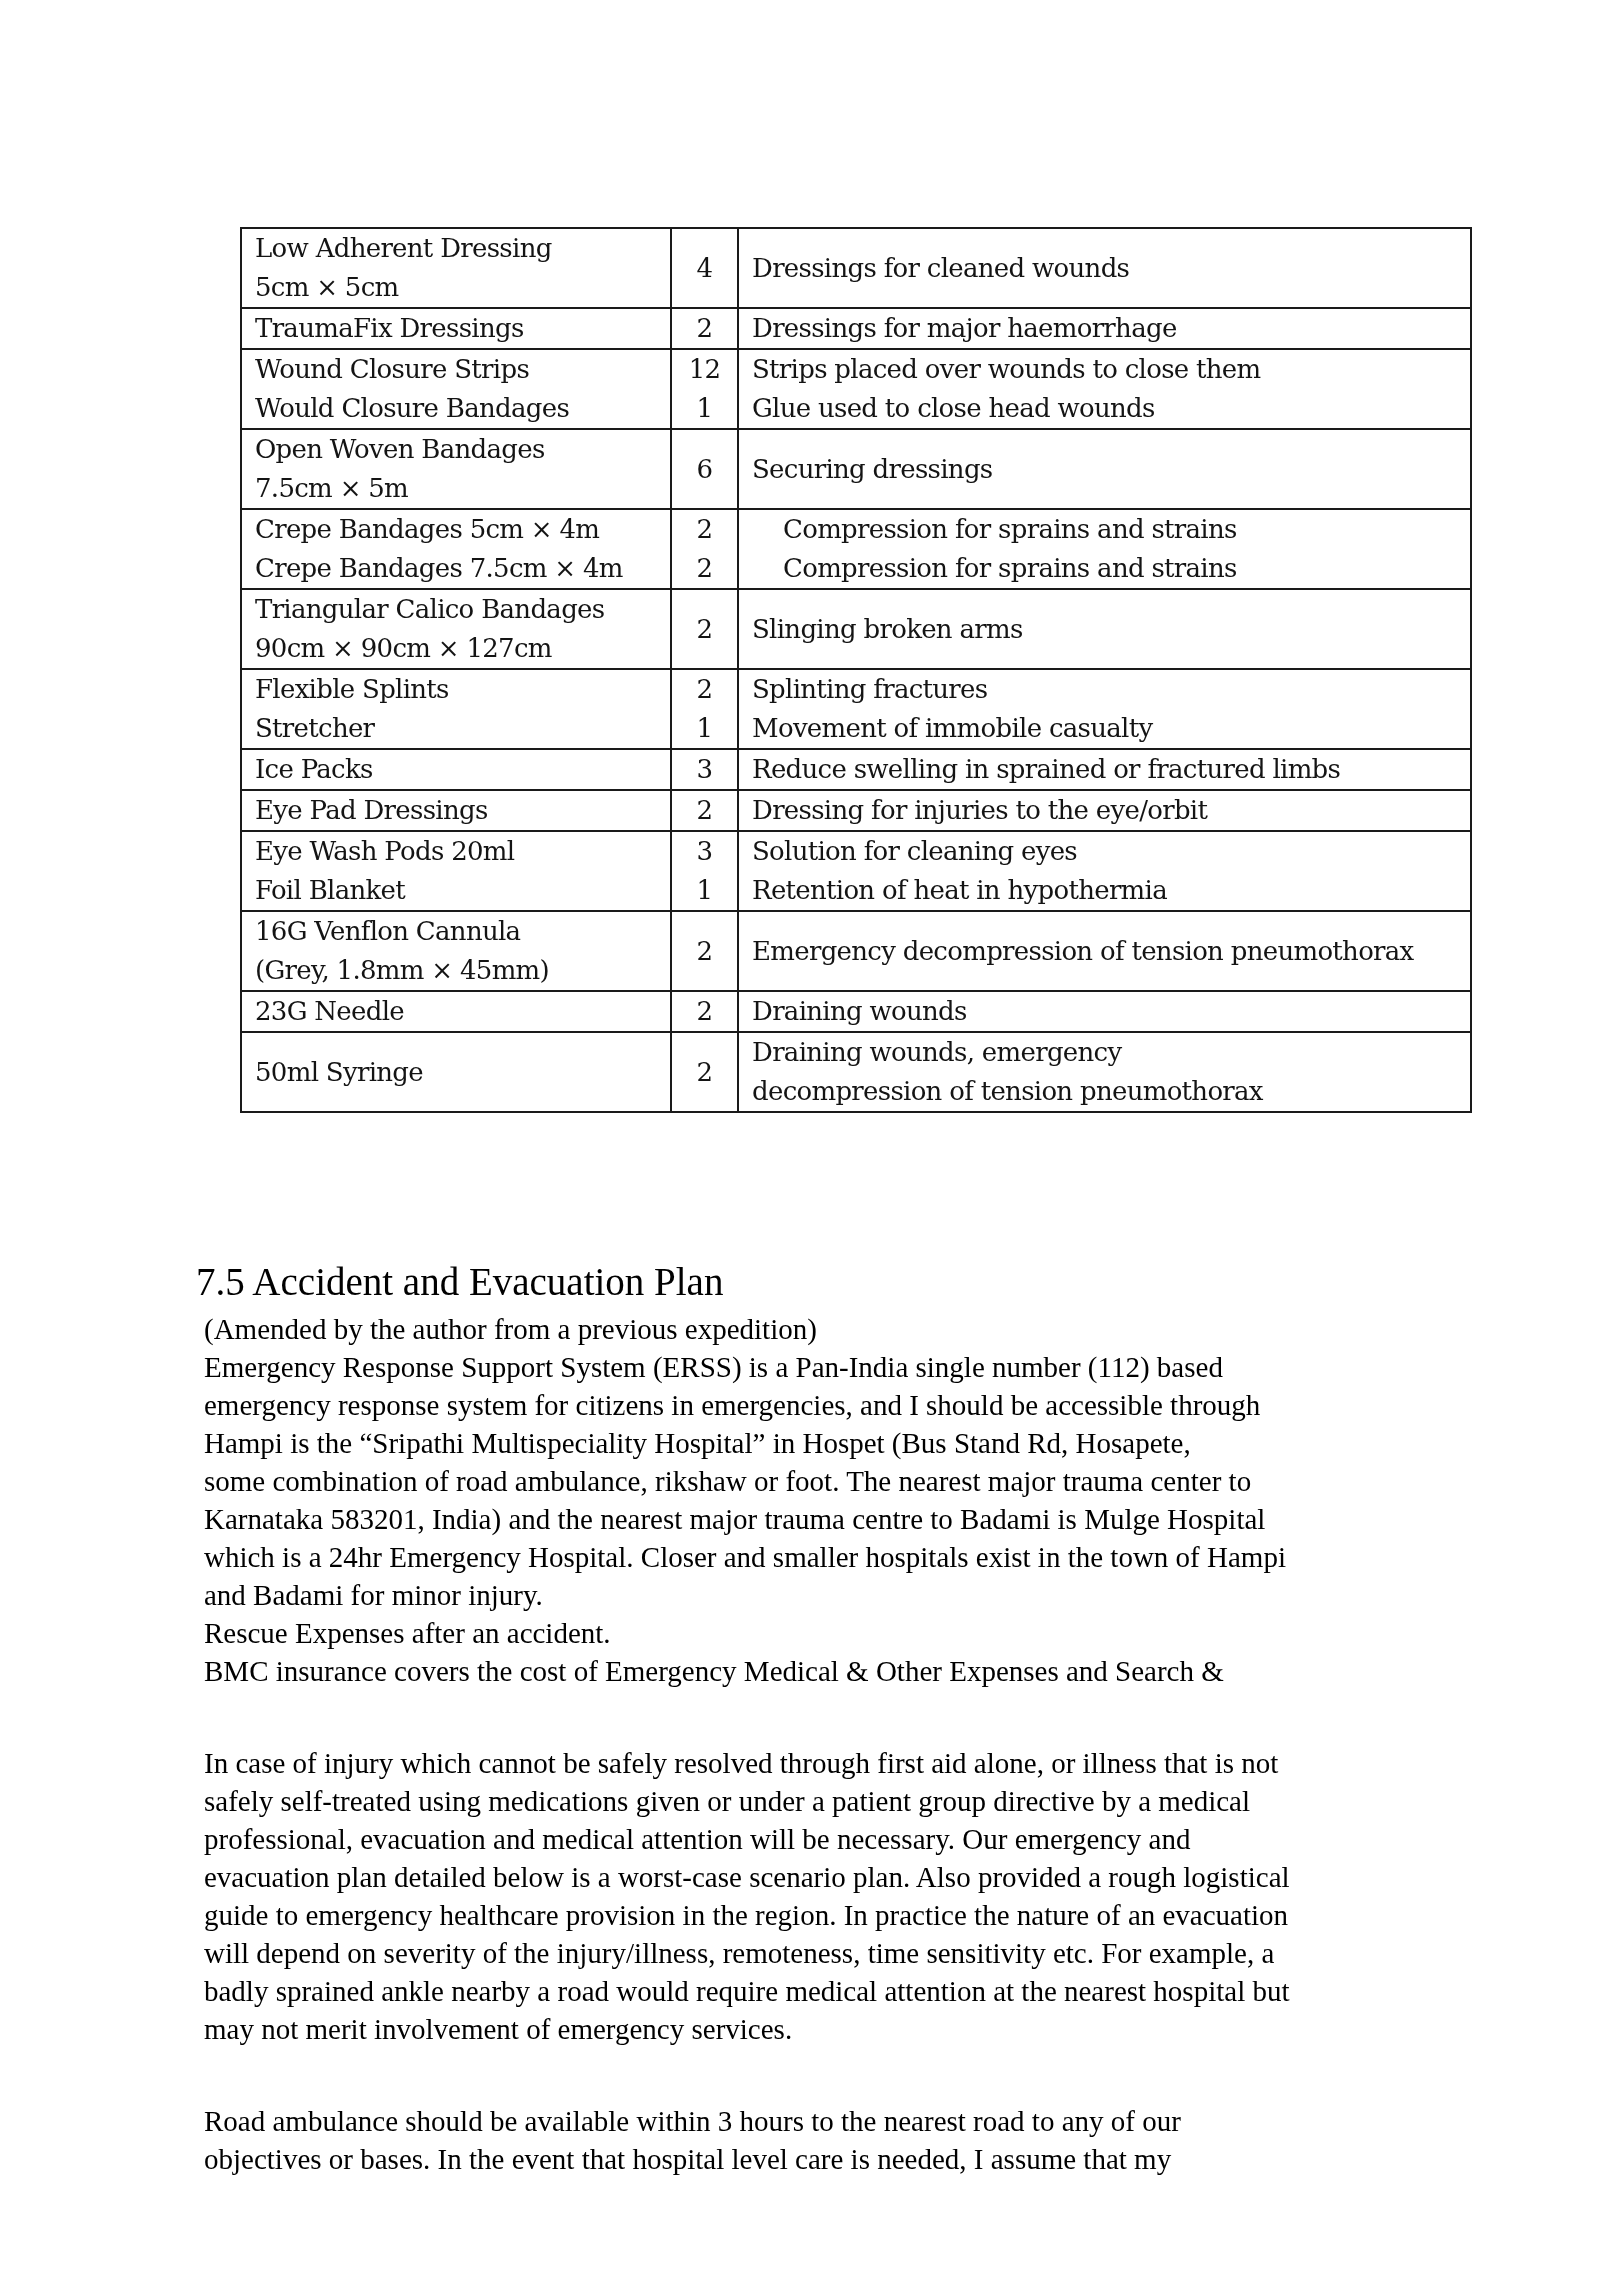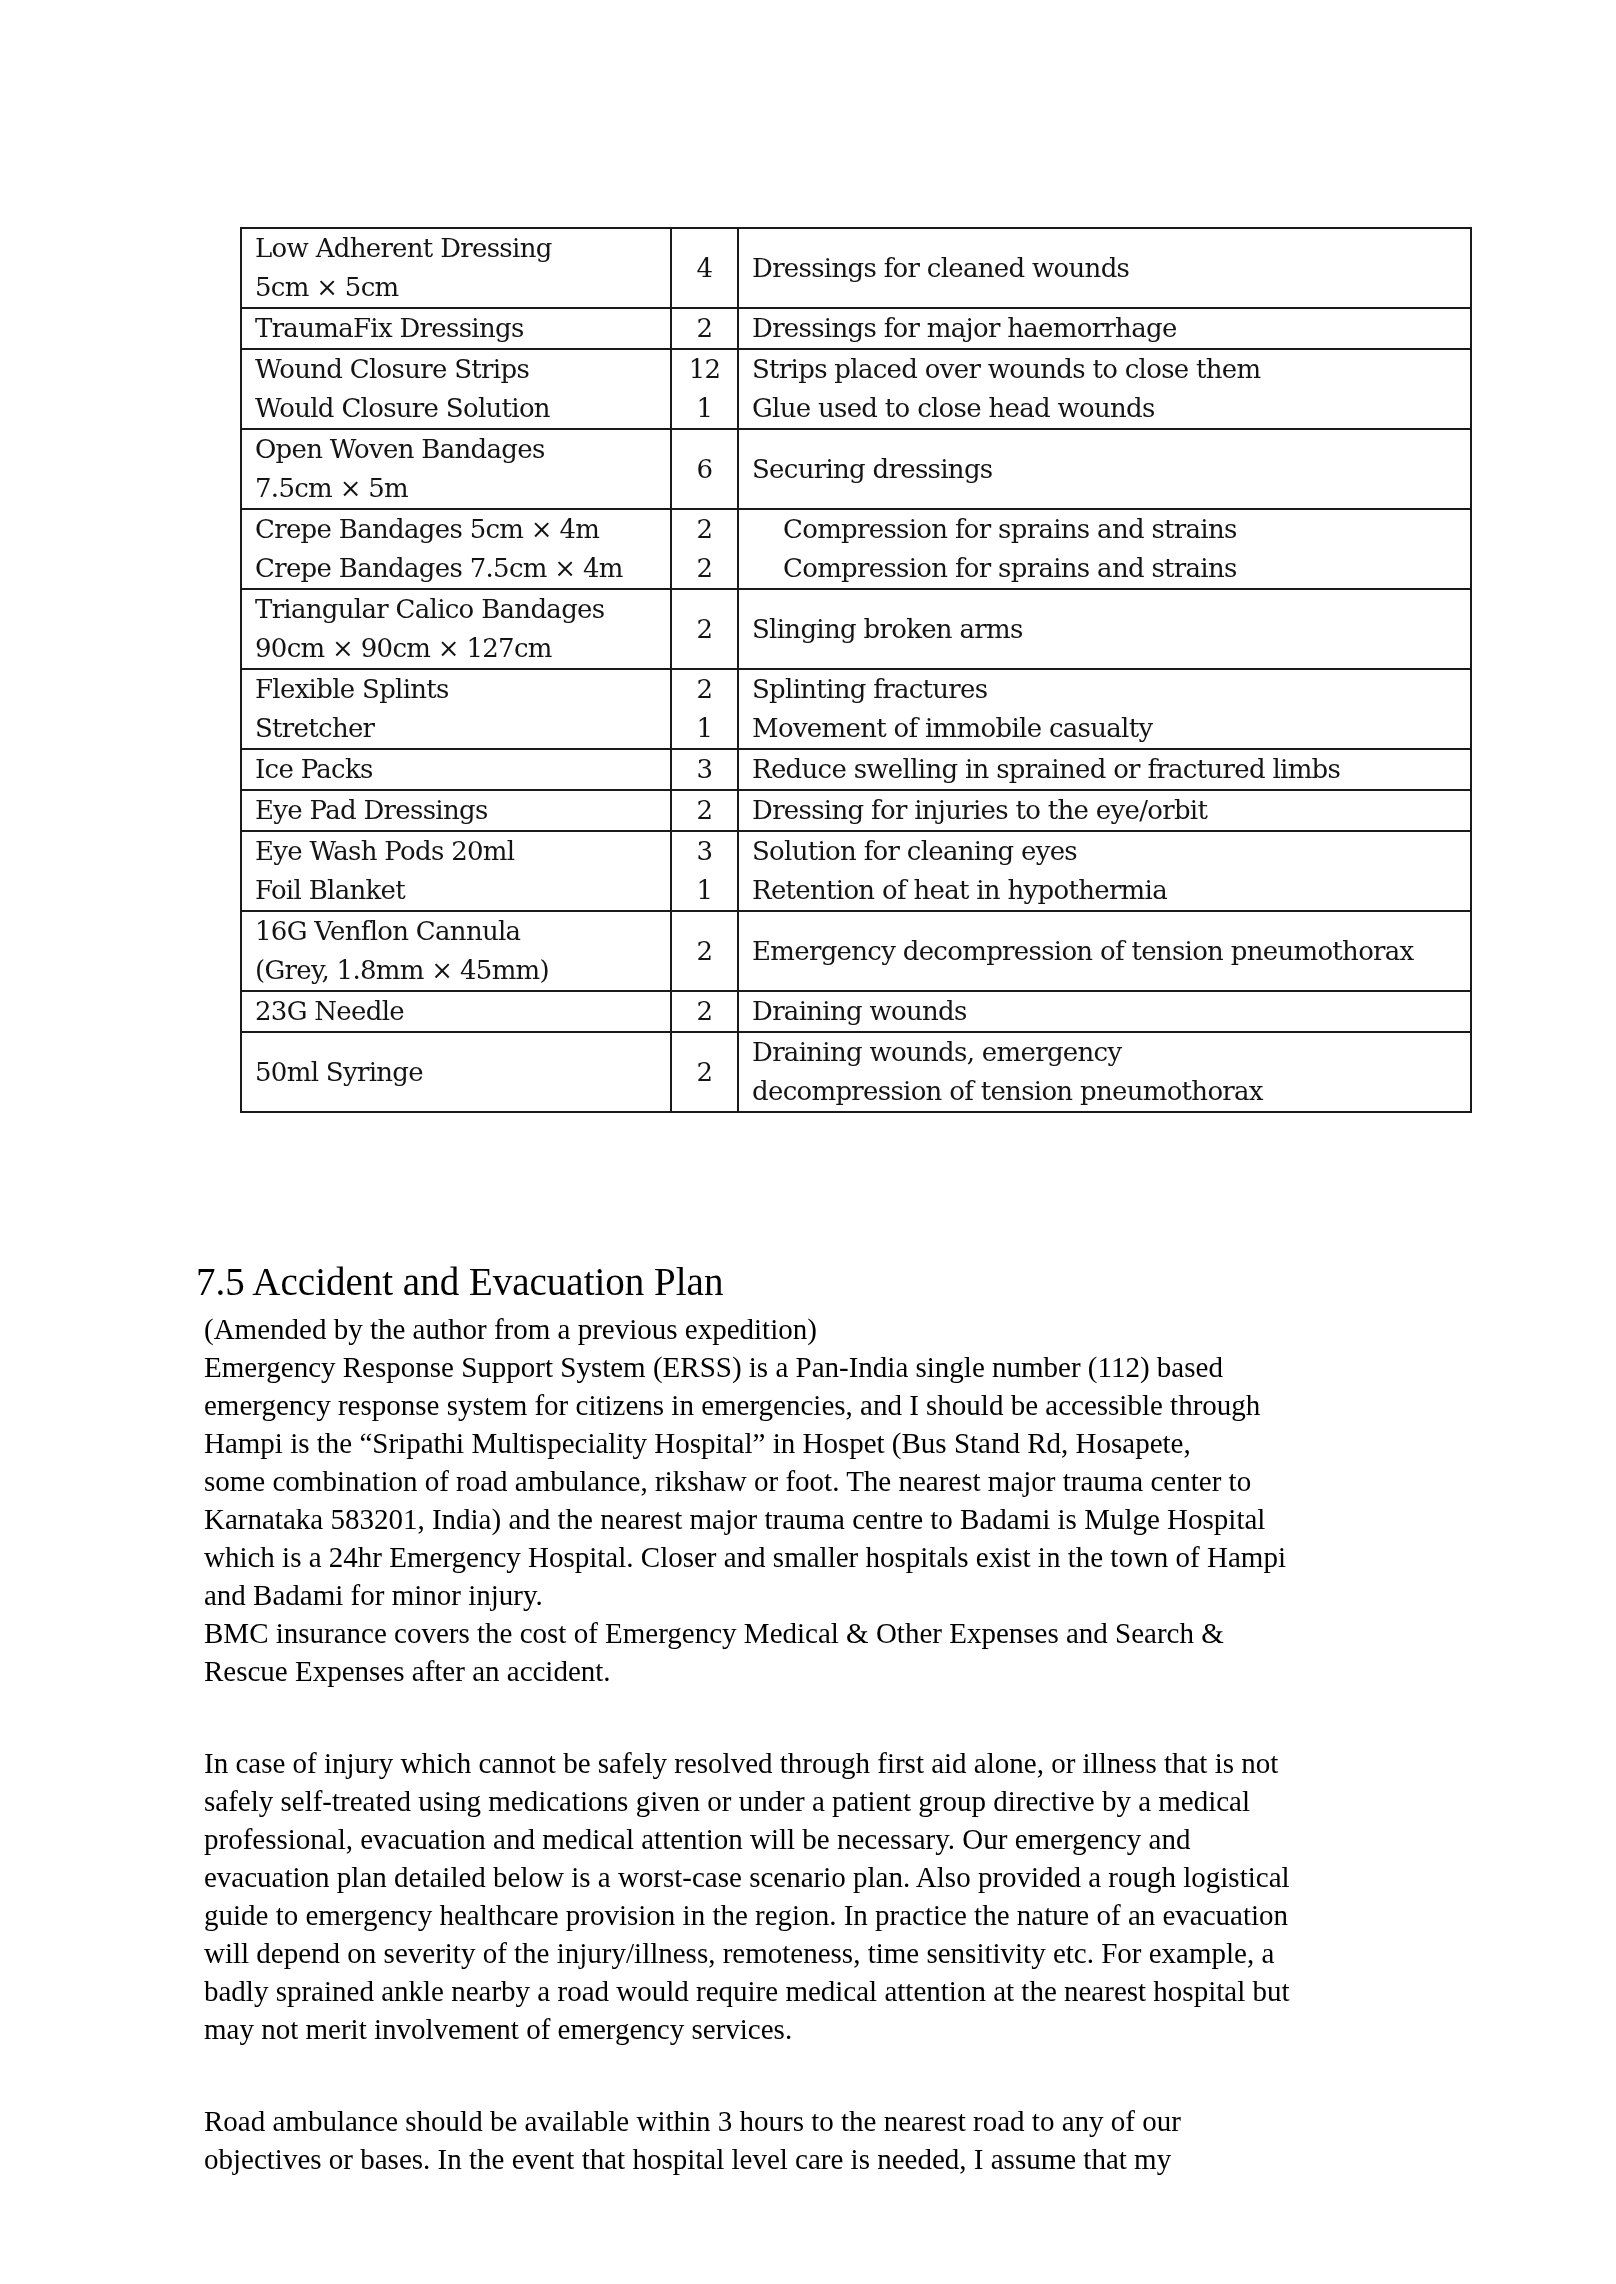--- a/index.html
+++ b/index.html
@@ -53,21 +53,21 @@
         <td class="qty" style="height: 37px;">
           <span class="line">2</span>
         </td>
         <td class="use" style="height: 37px;">
           <span class="line">Dressings for major haemorrhage</span>
         </td>
       </tr>
       <tr>
         <td class="item" style="height: 76px;">
           <span class="line">Wound Closure Strips</span>
-          <span class="line">Would Closure Solution</span>
+          <span class="line">Would Closure Bandages</span>
         </td>
         <td class="qty" style="height: 76px;">
           <span class="line">12</span>
           <span class="line">1</span>
         </td>
         <td class="use" style="height: 76px;">
           <span class="line">Strips placed over wounds to close them</span>
           <span class="line">Glue used to close head wounds</span>
         </td>
       </tr>
@@ -202,22 +202,22 @@
   <div id="paras">
       <p class="para">
         <span class="tline">(Amended by the author from a previous expedition)</span>
         <span class="tline">Emergency Response Support System (ERSS) is a Pan-India single number (112) based</span>
         <span class="tline">emergency response system for citizens in emergencies, and I should be accessible through</span>
         <span class="tline">Hampi is the “Sripathi Multispeciality Hospital” in Hospet (Bus Stand Rd, Hosapete,</span>
         <span class="tline">some combination of road ambulance, rikshaw or foot. The nearest major trauma center to</span>
         <span class="tline">Karnataka 583201, India) and the nearest major trauma centre to Badami is Mulge Hospital</span>
         <span class="tline">which is a 24hr Emergency Hospital. Closer and smaller hospitals exist in the town of Hampi</span>
         <span class="tline">and Badami for minor injury.</span>
+        <span class="tline">Rescue Expenses after an accident.</span>
         <span class="tline">BMC insurance covers the cost of Emergency Medical &amp; Other Expenses and Search &amp;</span>
-        <span class="tline">Rescue Expenses after an accident.</span>
       </p>
       <div class="gap"></div>
       <p class="para">
         <span class="tline">In case of injury which cannot be safely resolved through first aid alone, or illness that is not</span>
         <span class="tline">safely self-treated using medications given or under a patient group directive by a medical</span>
         <span class="tline">professional, evacuation and medical attention will be necessary. Our emergency and</span>
         <span class="tline">evacuation plan detailed below is a worst-case scenario plan. Also provided a rough logistical</span>
         <span class="tline">guide to emergency healthcare provision in the region. In practice the nature of an evacuation</span>
         <span class="tline">will depend on severity of the injury/illness, remoteness, time sensitivity etc. For example, a</span>
         <span class="tline">badly sprained ankle nearby a road would require medical attention at the nearest hospital but</span>

